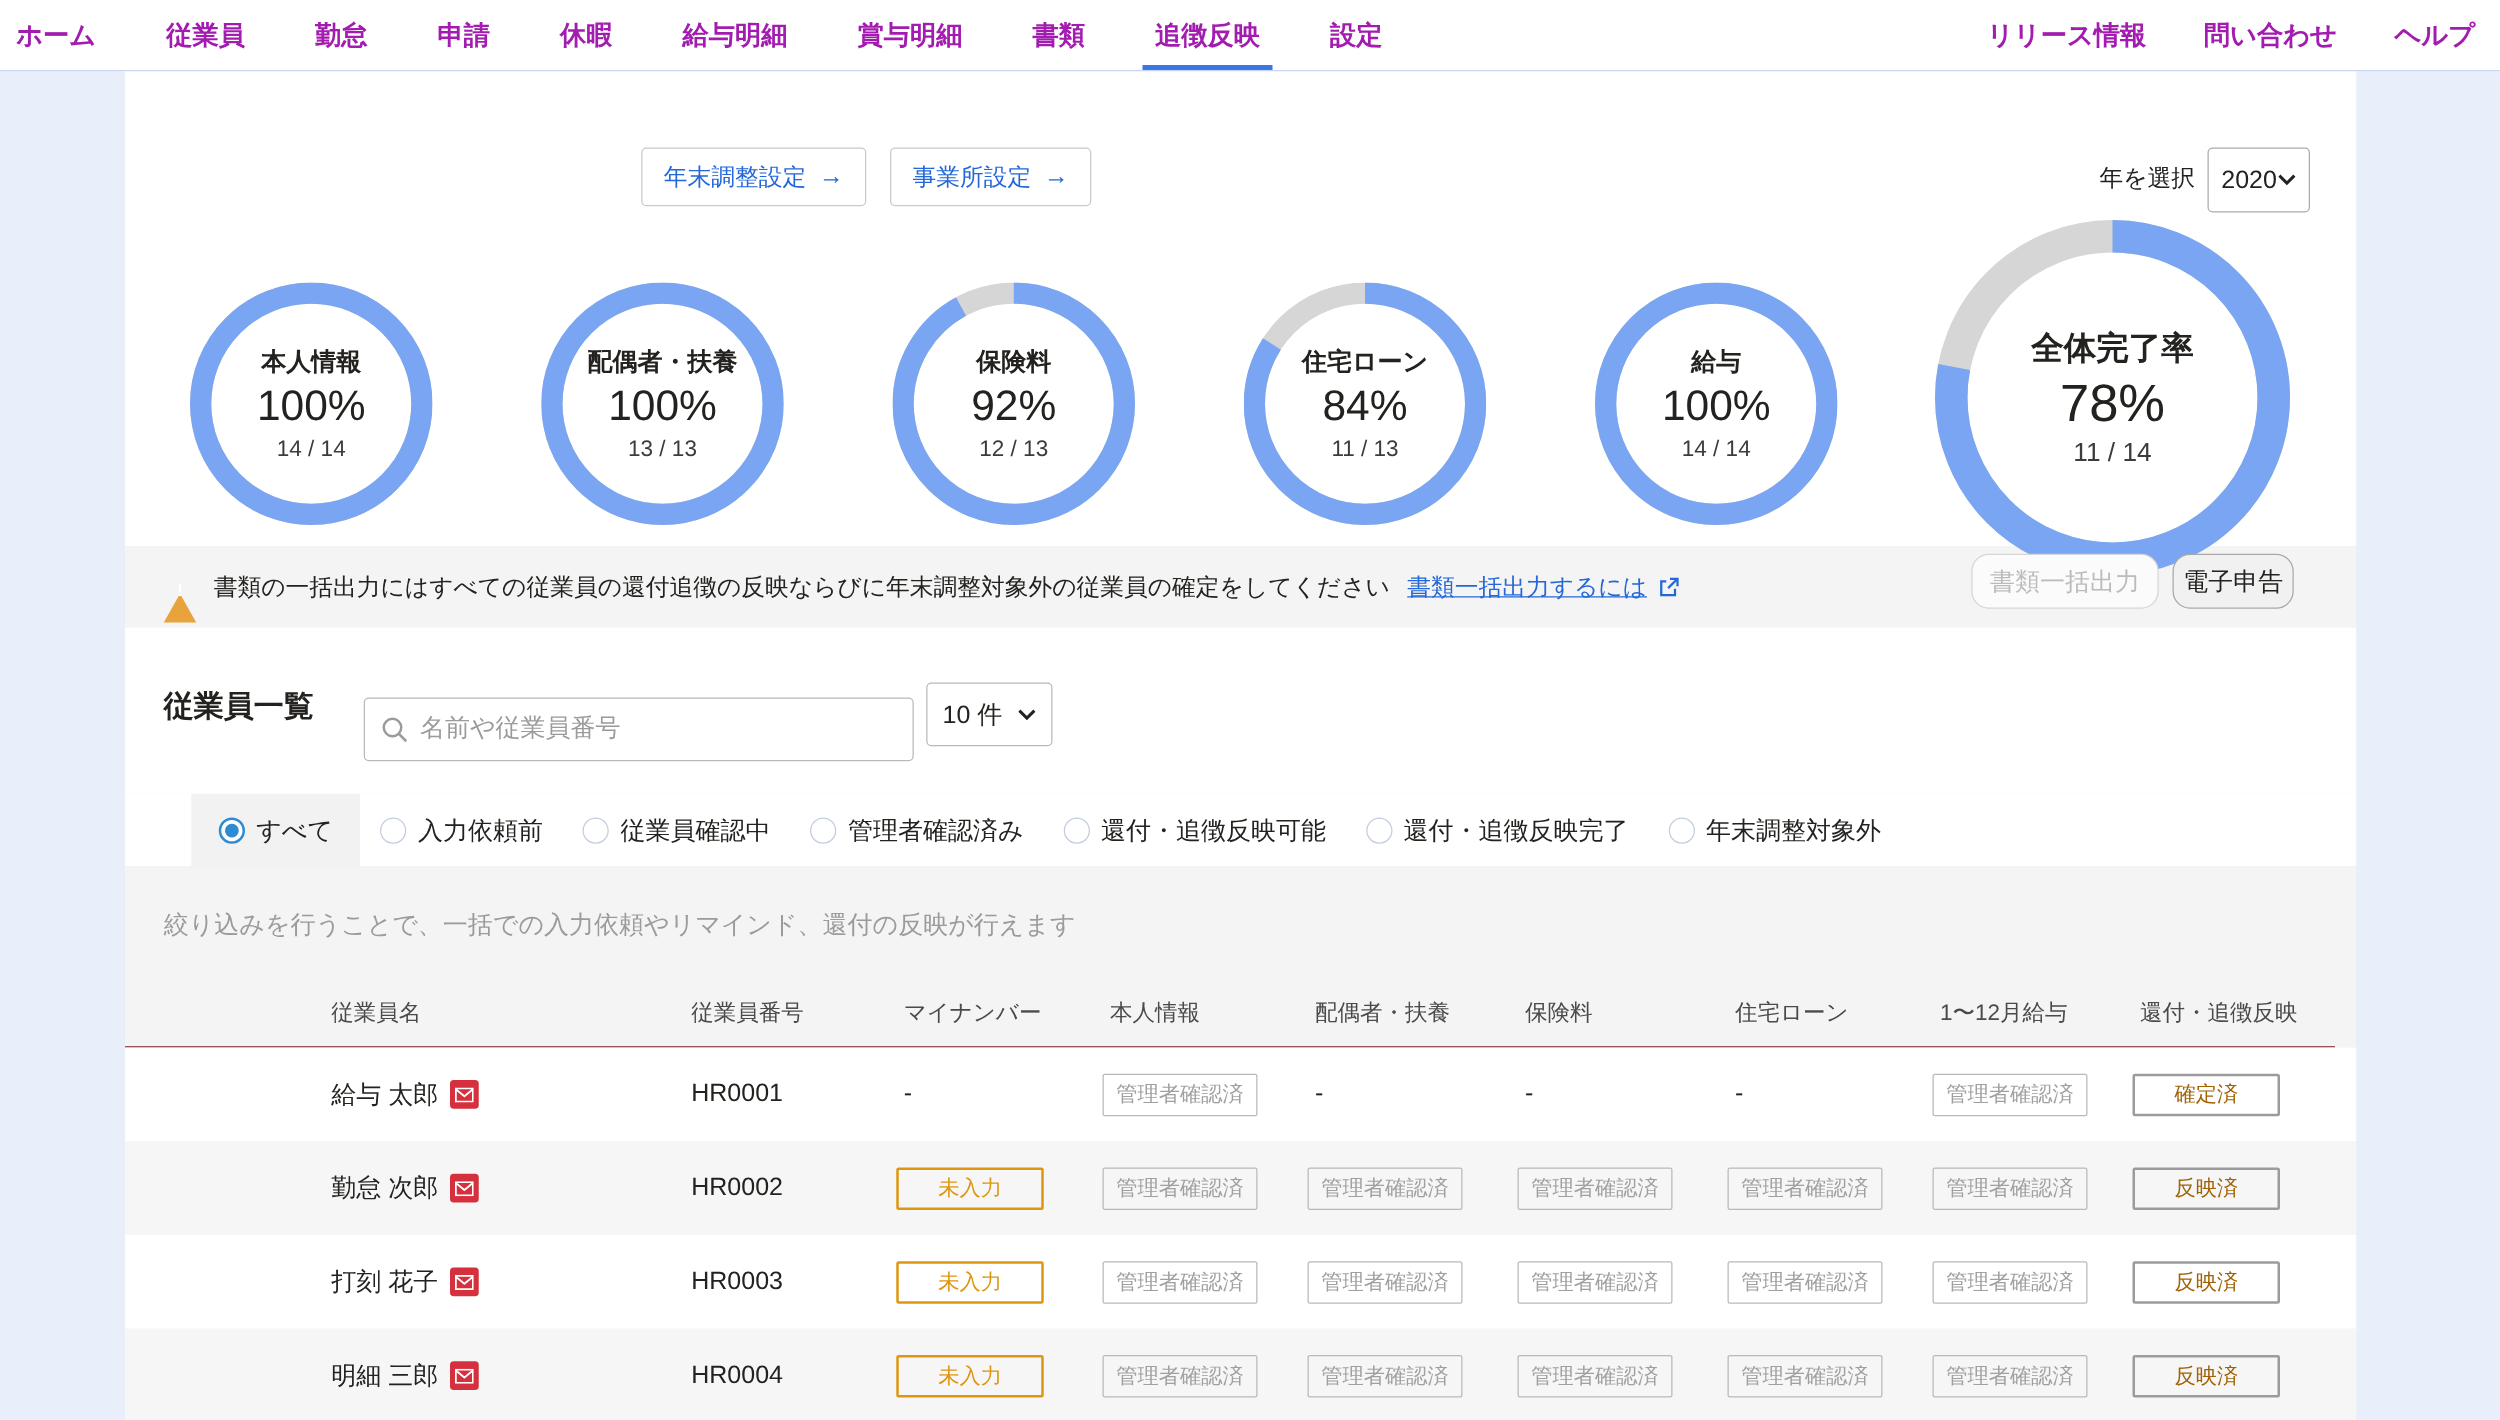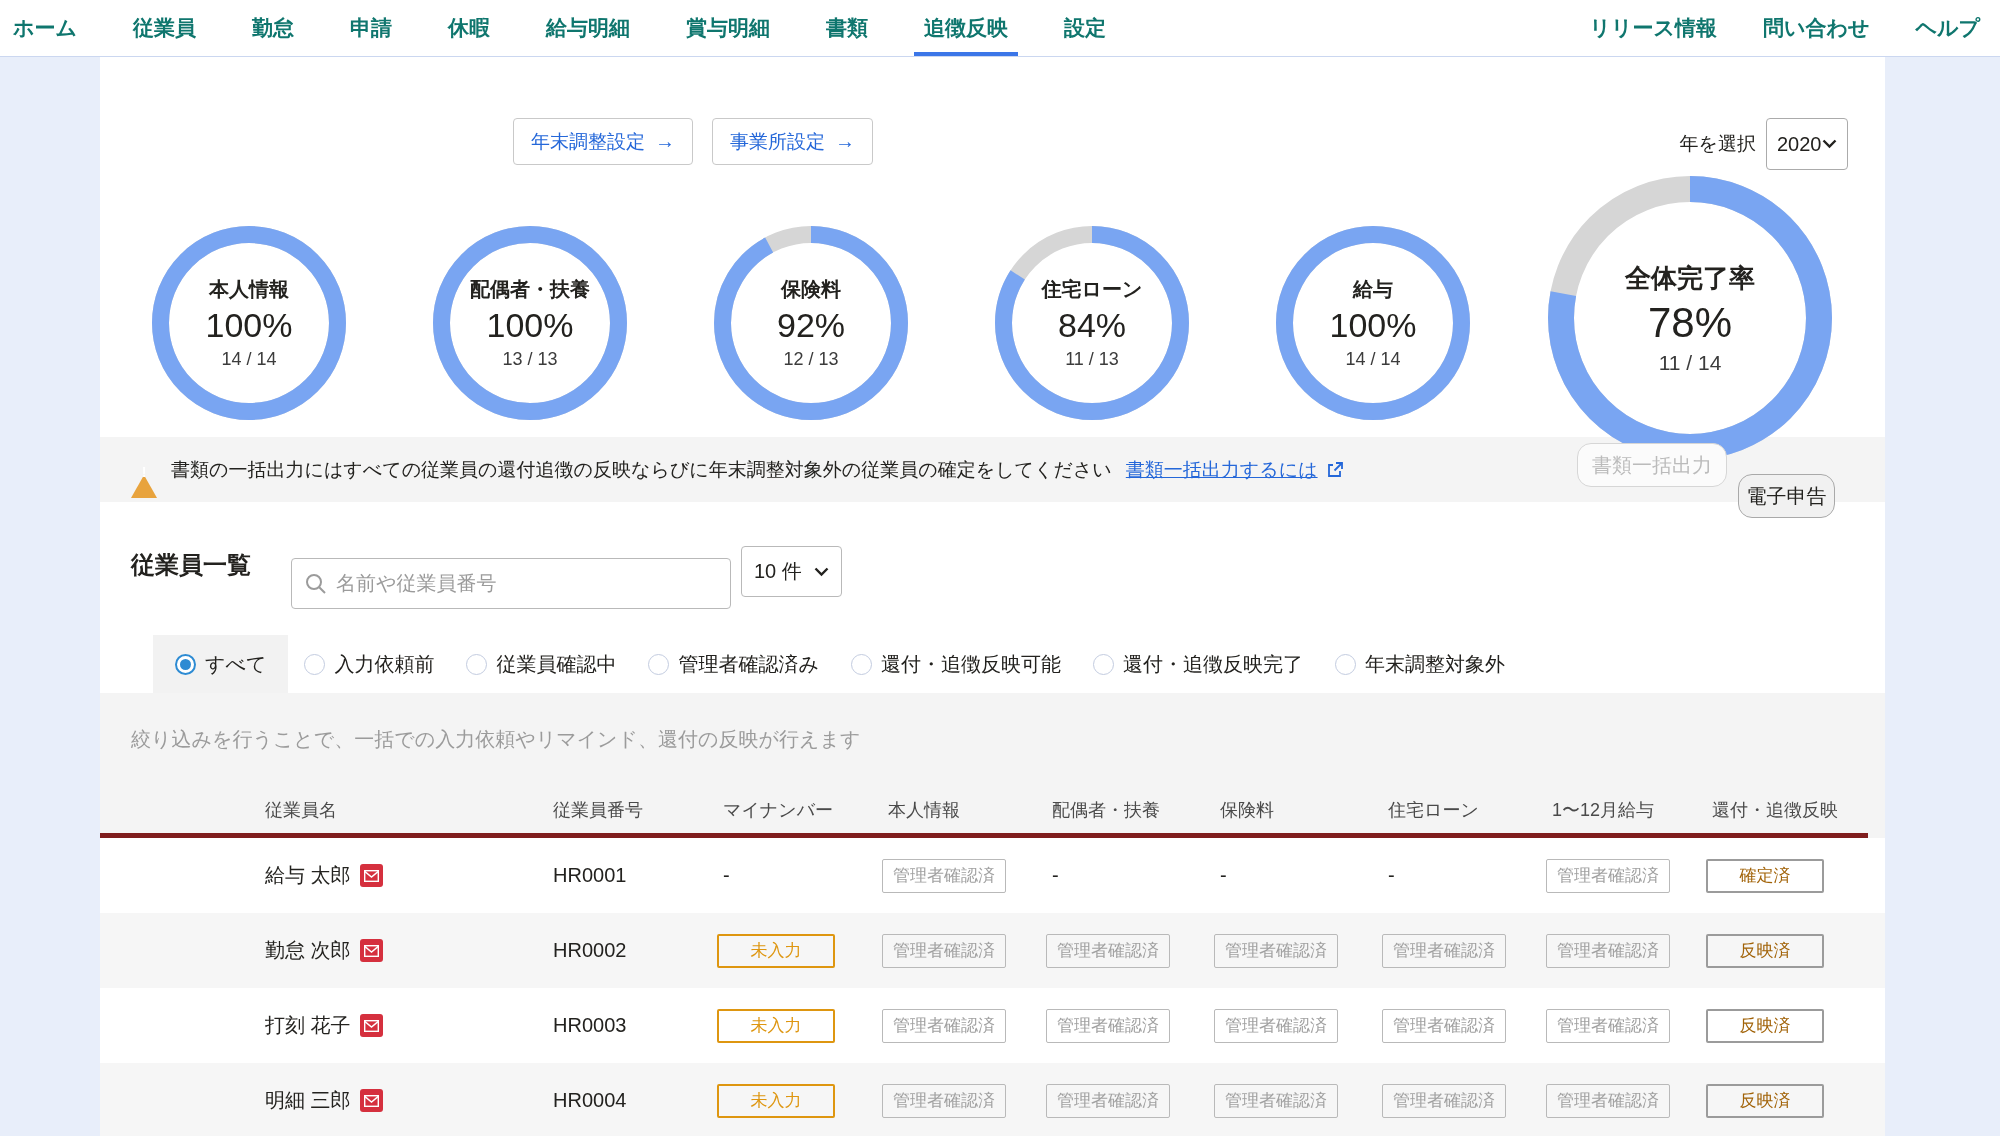--- a/index.html
+++ b/index.html
@@ -4,21 +4,21 @@
 <style>
   * { margin:0; padding:0; box-sizing:border-box; }
   html,body { width:2000px; height:1136px; overflow:hidden;
     font-family:"Liberation Sans","DejaVu Sans",sans-serif; color:#23221F; background:#E8EEFA; }
 
   
   .topnav { position:relative; z-index:20; height:57px; background:#fff; border-bottom:1px solid #CBD7F0;
     display:flex; align-items:stretch; padding:0 20px 0 13px; }
   .nav-left { display:flex; align-items:stretch; }
   .nav-item { position:relative; display:flex; align-items:center; font-size:21px; font-weight:bold;
-    color:#0f766e; margin-right:56px; cursor:pointer; white-space:nowrap; }
+    color:#a21caf; margin-right:56px; cursor:pointer; white-space:nowrap; }
   .nav-item.active::after { content:""; position:absolute; left:-10px; right:-10px; bottom:0;
     height:4px; background:#3B76E8; }
   .nav-right { margin-left:auto; display:flex; align-items:stretch; }
   .nav-right .nav-item { margin-right:0; margin-left:46px; }
 
   
   .content { position:relative; margin-left:100px; width:1785px; background:transparent; }
 
   .hero { position:relative; height:380px; background:#fff; }
   .page-title { position:absolute; left:45px; top:26px; font-size:31px; font-weight:bold; }
@@ -55,21 +55,21 @@
     border-right:13px solid transparent; border-bottom:23px solid #E8A33D; }
   .warn-icon .bang { position:absolute; left:0; top:6px; width:26px; text-align:center;
     color:#fff; font-weight:bold; font-size:14px; }
   .banner-text { font-size:19px; }
   .banner-link { margin-left:14px; font-size:19px; color:#2467D9; text-decoration:underline;
     cursor:pointer; display:inline-flex; align-items:center; }
   .ext-icon { margin-left:8px; }
   .banner-btn { position:absolute; top:6px; height:44px; border-radius:14px; font-size:20px;
     display:flex; align-items:center; justify-content:center; z-index:6; cursor:pointer; }
   .btn-export { left:1477px; width:150px; background:#FBFBFB; border:1px solid #D6D6D6; color:#BBBBBB; }
-  .btn-efile { left:1638px; width:97px; background:#F1F1F1; border:1px solid #A9A9A9; color:#23221F;margin-top:31px; }
+  .btn-efile { left:1638px; width:97px; background:#F1F1F1; border:1px solid #A9A9A9; color:#23221F; }
 
   
   .list-head { position:relative; height:133px; background:#fff; }
   .list-title { position:absolute; left:31px; top:47px; font-size:24px; font-weight:bold; }
   .search-wrap { position:absolute; left:191px; top:56px; width:440px; height:51px; }
   .search-wrap input { width:100%; height:100%; border:1px solid #B9B9B9; border-radius:4px;
     padding:0 12px 0 44px; font-size:20px; font-family:inherit; color:#23221F; background:#fff; }
   .search-wrap input::placeholder { color:#9B9B9B; }
   .search-icon { position:absolute; left:13px; top:14px; }
   .size-select { position:absolute; left:641px; top:44px; width:101px; height:51px; background:#fff;
@@ -83,21 +83,21 @@
   .filter.selected { background:#F2F2F2; padding:0 22px; }
   .radio { width:21px; height:21px; border-radius:50%; border:1px solid #C3CCE0; background:#fff;
     flex:0 0 auto; position:relative; }
   .filter.selected .radio { border:2px solid #2D8BD3; }
   .filter.selected .radio::after { content:""; position:absolute; left:3px; top:3px; width:11px;
     height:11px; border-radius:50%; background:#2D8BD3; }
 
   
   .gray-band { position:relative; height:145px; background:#F4F4F4; }
   .helper { position:absolute; left:31px; top:33px; font-size:20px; color:#9B9B9B; }
-  .thead { position:absolute; left:0; right:17px; bottom:0; height:56px; border-bottom:5px solid #7f1d1d; }
+  .thead { position:absolute; left:0; right:17px; bottom:0; height:56px; border-bottom:1px solid #7f1d1d; }
   .thead span { position:absolute; top:0; line-height:56px; font-size:18px; color:#4A4A4A;
     white-space:nowrap; }
 
   
   .row { position:relative; height:75px; background:#fff; }
   .row.alt { background:#F6F6F6; }
   .cell { position:absolute; top:0; height:100%; display:flex; align-items:center; font-size:20px;
     white-space:nowrap; }
   .mail-icon { display:inline-flex; align-items:center; justify-content:center; width:23px;
     height:23px; margin-left:9px; background:#D5303E; border-radius:3px; }

